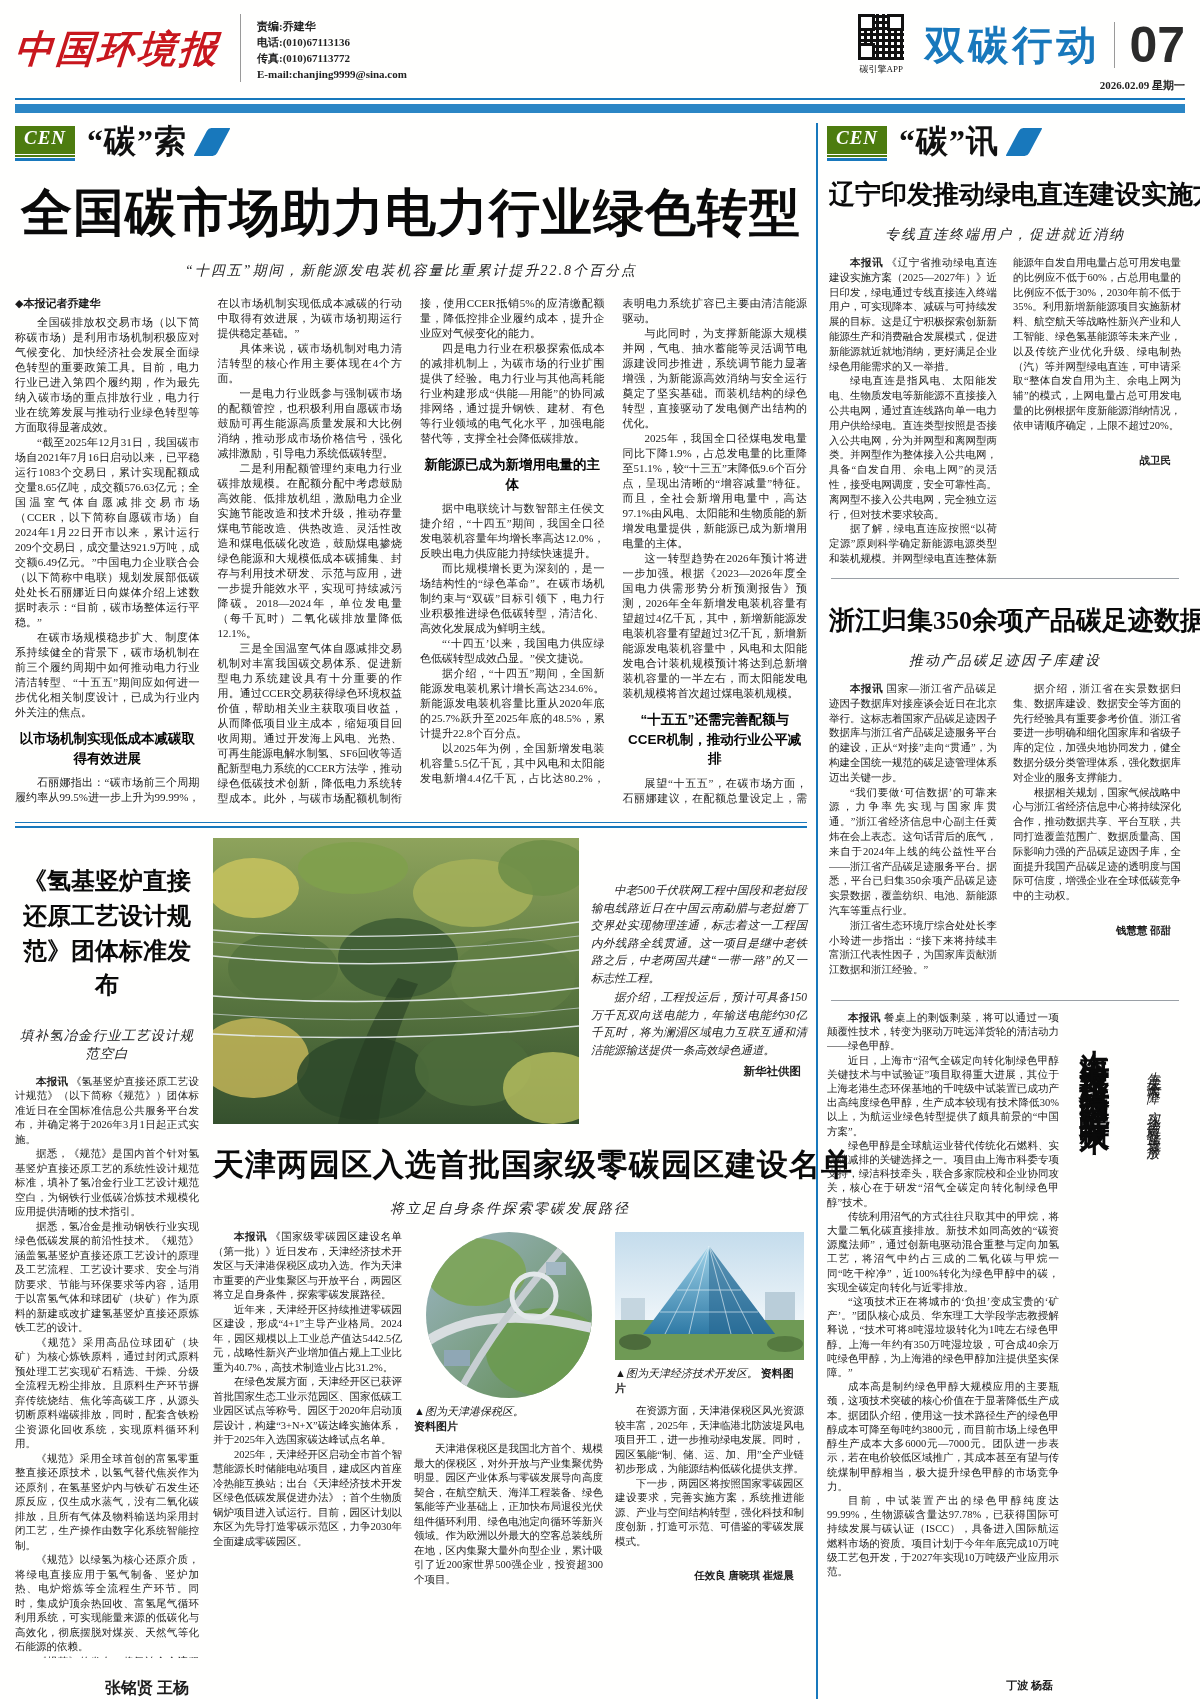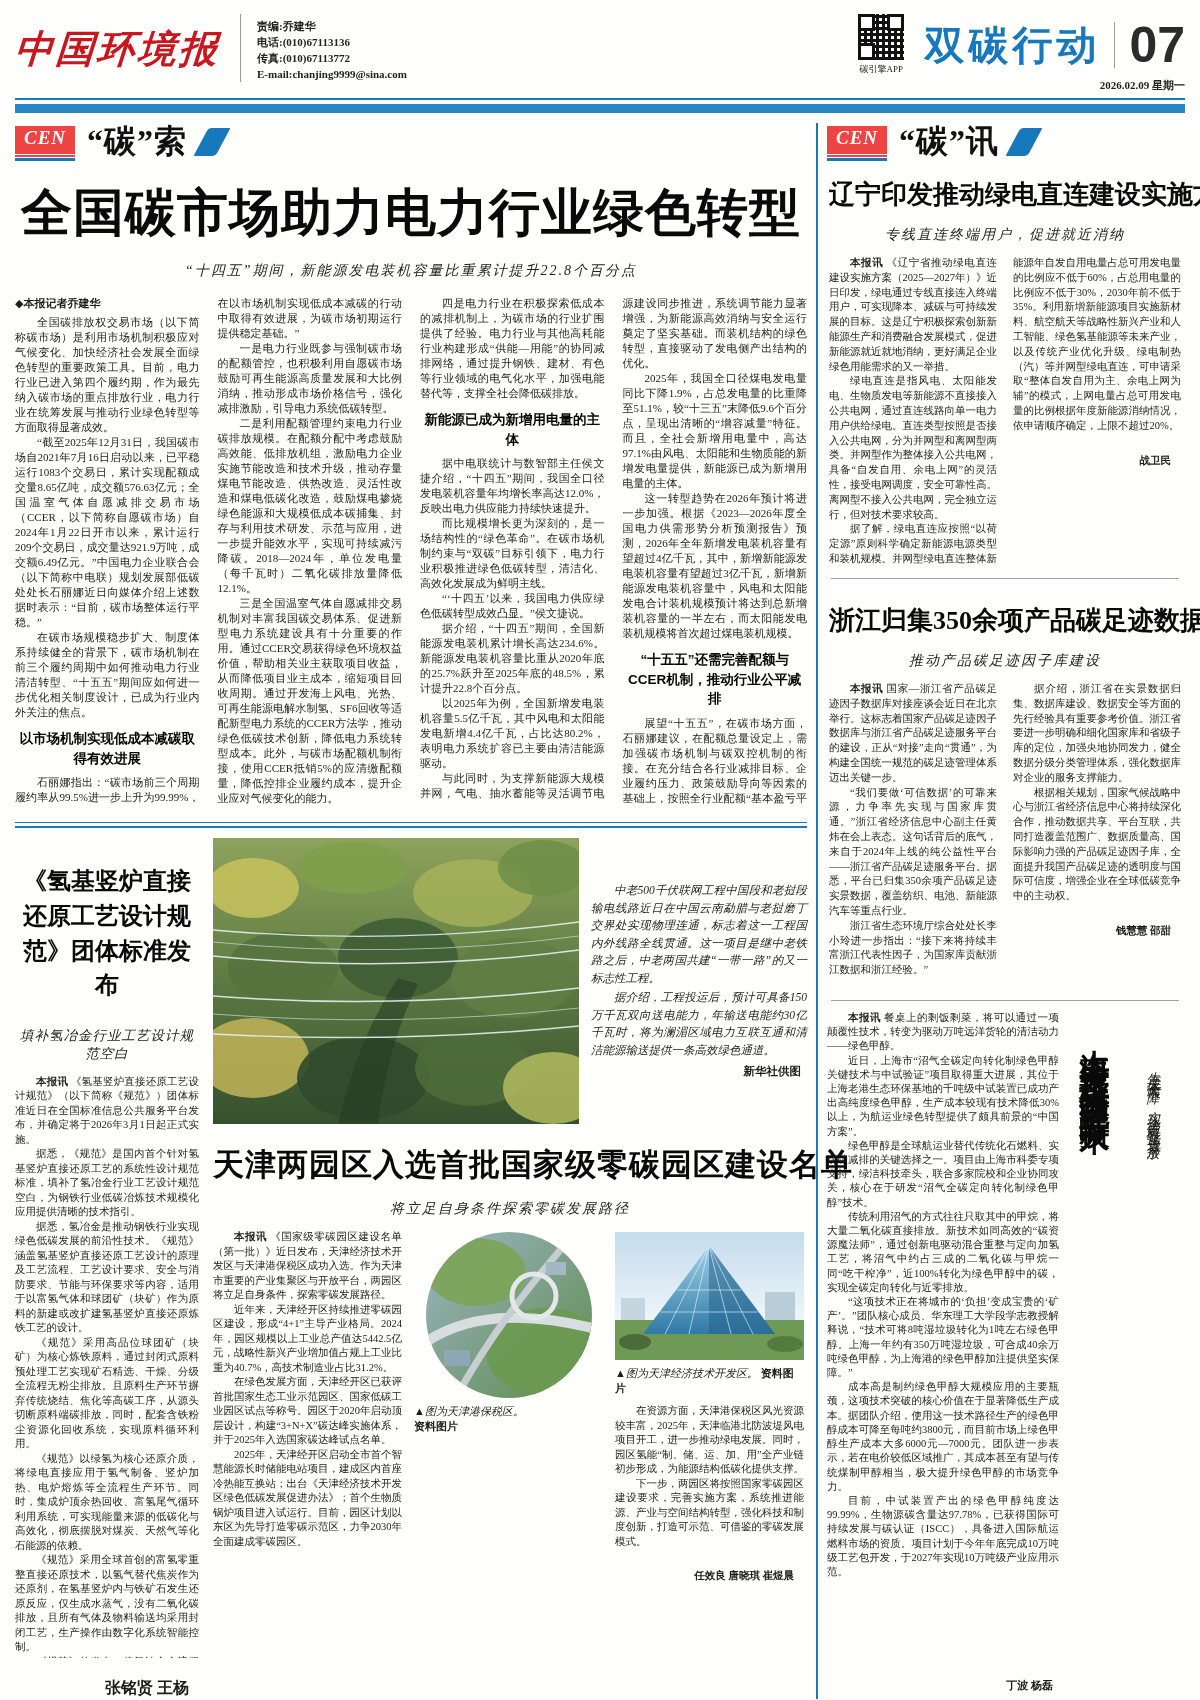--- a/index.html
+++ b/index.html
@@ -26,21 +26,21 @@
   .date-line{font-size:11px;font-weight:bold;color:#222;margin-top:2px;}
   .rule-thin{height:2px;background:#1878bc;margin-top:6px;}
   .rule-thick{height:9px;background:#2b86c5;margin-top:4px;}
   
   .content{display:flex;margin-top:6px;height:1580px;}
   .left-region{width:792px;display:flex;flex-direction:column;}
   .v-divider{width:2px;background:#1878bc;margin:4px 9px 0 9px;}
   .right-region{width:356px;display:flex;flex-direction:column;}
   
   .tag-row{display:flex;align-items:center;height:38px;margin:4px 0 2px;}
-  .cen-box{background:#ef4444;color:#fff;font-style:italic;font-weight:900;font-size:19px;
+  .cen-box{background:#4d7c0f;color:#fff;font-style:italic;font-weight:900;font-size:19px;
            padding:1px 9px 5px;border-bottom:4px double #fff;box-shadow:0 3px 0 #1878bc;letter-spacing:1px;}
   .tag-label{font-size:32px;font-weight:900;margin-left:12px;letter-spacing:1px;color:#111;}
   .tag-slash{display:inline-block;width:22px;height:28px;background:#1878bc;transform:skewX(-28deg);margin-left:14px;border-radius:3px 1px 3px 1px;}
   
   .lead-headline{font-family:"Liberation Sans","DejaVu Sans",sans-serif;font-weight:900;font-size:51px;
                  text-align:center;margin:16px 0 8px;letter-spacing:1px;color:#0a0a0a;white-space:nowrap;}
   .deck{text-align:center;font-style:italic;color:#222;}
   .lead-deck{font-size:14px;margin-bottom:16px;letter-spacing:2px;}
   .lead-body{height:514px;column-count:4;column-gap:18px;column-fill:auto;overflow:hidden;
              font-size:11px;line-height:15px;}
@@ -136,20 +136,21 @@
       <article>
         <h1 class="lead-headline">全国碳市场助力电力行业绿色转型</h1>
         <p class="deck lead-deck">“十四五”期间，新能源发电装机容量比重累计提升22.8个百分点</p>
         <div class="lead-body lead-b">
             <p class="para reporter">◆本报记者乔建华</p>
             <p class="para">全国碳排放权交易市场（以下简称碳市场）是利用市场机制积极应对气候变化、加快经济社会发展全面绿色转型的重要政策工具。目前，电力行业已进入第四个履约期，作为最先纳入碳市场的重点排放行业，电力行业在统筹发展与推动行业绿色转型等方面取得显著成效。</p>
             <p class="para">“截至2025年12月31日，我国碳市场自2021年7月16日启动以来，已平稳运行1083个交易日，累计实现配额成交量8.65亿吨，成交额576.63亿元；全国温室气体自愿减排交易市场（CCER，以下简称自愿碳市场）自2024年1月22日开市以来，累计运行209个交易日，成交量达921.9万吨，成交额6.49亿元。”中国电力企业联合会（以下简称中电联）规划发展部低碳处处长石丽娜近日向媒体介绍上述数据时表示：“目前，碳市场整体运行平稳。”</p>
             <p class="para">在碳市场规模稳步扩大、制度体系持续健全的背景下，碳市场机制在前三个履约周期中如何推动电力行业清洁转型、“十五五”期间应如何进一步优化相关制度设计，已成为行业内外关注的焦点。</p>
             <h3 class="col-subhead">以市场机制实现低成本减碳取得有效进展</h3>
             <p class="para">石丽娜指出：“碳市场前三个周期履约率从99.5%进一步上升为99.99%，在以市场机制实现低成本减碳的行动中取得有效进展，为碳市场初期运行提供稳定基础。”</p>
+            <p class="para">具体来说，碳市场机制对电力清洁转型的核心作用主要体现在4个方面。</p>
             <p class="para">一是电力行业既参与强制碳市场的配额管控，也积极利用自愿碳市场鼓励可再生能源高质量发展和大比例消纳，推动形成市场价格信号，强化减排激励，引导电力系统低碳转型。</p>
             <p class="para">二是利用配额管理约束电力行业碳排放规模。在配额分配中考虑鼓励高效能、低排放机组，激励电力企业实施节能改造和技术升级，推动存量煤电节能改造、供热改造、灵活性改造和煤电低碳化改造，鼓励煤电掺烧绿色能源和大规模低成本碳捕集、封存与利用技术研发、示范与应用，进一步提升能效水平，实现可持续减污降碳。2018—2024年，单位发电量（每千瓦时）二氧化碳排放量降低12.1%。</p>
             <p class="para">三是全国温室气体自愿减排交易机制对丰富我国碳交易体系、促进新型电力系统建设具有十分重要的作用。通过CCER交易获得绿色环境权益价值，帮助相关业主获取项目收益，从而降低项目业主成本，缩短项目回收周期。通过开发海上风电、光热、可再生能源电解水制氢、SF6回收等适配新型电力系统的CCER方法学，推动绿色低碳技术创新，降低电力系统转型成本。此外，与碳市场配额机制衔接，使用CCER抵销5%的应清缴配额量，降低控排企业履约成本，提升企业应对气候变化的能力。</p>
             <p class="para">四是电力行业在积极探索低成本的减排机制上，为碳市场的行业扩围提供了经验。电力行业与其他高耗能行业构建形成“供能—用能”的协同减排网络，通过提升钢铁、建材、有色等行业领域的电气化水平，加强电能替代等，支撑全社会降低碳排放。</p>
             <h3 class="col-subhead">新能源已成为新增用电量的主体</h3>
             <p class="para">据中电联统计与数智部主任侯文捷介绍，“十四五”期间，我国全口径发电装机容量年均增长率高达12.0%，反映出电力供应能力持续快速提升。</p>
             <p class="para">而比规模增长更为深刻的，是一场结构性的“绿色革命”。在碳市场机制约束与“双碳”目标引领下，电力行业积极推进绿色低碳转型，清洁化、高效化发展成为鲜明主线。</p>
             <p class="para">“‘十四五’以来，我国电力供应绿色低碳转型成效凸显。”侯文捷说。</p>
             <p class="para">据介绍，“十四五”期间，全国新能源发电装机累计增长高达234.6%。新能源发电装机容量比重从2020年底的25.7%跃升至2025年底的48.5%，累计提升22.8个百分点。</p>
             <p class="para">以2025年为例，全国新增发电装机容量5.5亿千瓦，其中风电和太阳能发电新增4.4亿千瓦，占比达80.2%，表明电力系统扩容已主要由清洁能源驱动。</p>
@@ -166,22 +167,22 @@
       <div class="bottom-row">
 
         <aside class="hydro">
           <h2 class="hydro-headline">《氢基竖炉直接还原工艺设计规范》团体标准发布</h2>
           <p class="deck hydro-deck">填补氢冶金行业工艺设计规范空白</p>
           <div class="hydro-body lead-b">
               <p class="para"><b>本报讯</b> 《氢基竖炉直接还原工艺设计规范》（以下简称《规范》）团体标准近日在全国标准信息公共服务平台发布，并确定将于2026年3月1日起正式实施。</p>
               <p class="para">据悉，《规范》是国内首个针对氢基竖炉直接还原工艺的系统性设计规范标准，填补了氢冶金行业工艺设计规范空白，为钢铁行业低碳冶炼技术规模化应用提供清晰的技术指引。</p>
               <p class="para">据悉，氢冶金是推动钢铁行业实现绿色低碳发展的前沿性技术。《规范》涵盖氢基竖炉直接还原工艺设计的原理及工艺流程、工艺设计要求、安全与消防要求、节能与环保要求等内容，适用于以富氢气体和球团矿（块矿）作为原料的新建或改扩建氢基竖炉直接还原炼铁工艺的设计。</p>
               <p class="para">《规范》采用高品位球团矿（块矿）为核心炼铁原料，通过封闭式原料预处理工艺实现矿石精选、干燥、分级全流程无粉尘排放。且原料生产环节摒弃传统烧结、焦化等高碳工序，从源头切断原料端碳排放，同时，配套含铁粉尘资源化回收系统，实现原料循环利用。</p>
+              <p class="para">《规范》采用全球首创的富氢零重整直接还原技术，以氢气替代焦炭作为还原剂，在氢基竖炉内与铁矿石发生还原反应，仅生成水蒸气，没有二氧化碳排放，且所有气体及物料输送均采用封闭工艺，生产操作由数字化系统智能控制。</p>
               <p class="para">《规范》以绿氢为核心还原介质，将绿电直接应用于氢气制备、竖炉加热、电炉熔炼等全流程生产环节。同时，集成炉顶余热回收、富氢尾气循环利用系统，可实现能量来源的低碳化与高效化，彻底摆脱对煤炭、天然气等化石能源的依赖。</p>
-              <p class="para">《规范》采用全球首创的富氢零重整直接还原技术，以氢气替代焦炭作为还原剂，在氢基竖炉内与铁矿石发生还原反应，仅生成水蒸气，没有二氧化碳排放，且所有气体及物料输送均采用封闭工艺，生产操作由数字化系统智能控制。</p>
               <p class="para">《规范》的发布，将氢冶金全流程近零碳生产的实践经验转化为行业技术规范，为国内氢基竖炉工艺的标准化设计、建设和运营提供了统一遵循，助力钢铁行业加速向绿色低碳、高质量发展转型。</p>
             </div>
           <p class="byline">张铭贤 王杨</p>
         </aside>
 
         <div class="middle-col">
           <div class="photo-row">
             <div class="photo-main">
               <svg width="366" height="286" viewBox="0 0 366 286">
                 <defs>
@@ -254,20 +255,23 @@
                     <ellipse cx="120" cy="120" rx="60" ry="44" fill="#6b9a50" opacity="0.9"></ellipse>
                     <path d="M0 110 Q60 70 166 96" stroke="#d8dde0" stroke-width="10" fill="none"></path>
                     <path d="M30 166 Q70 90 150 0" stroke="#c7ced2" stroke-width="7" fill="none"></path>
                     <circle cx="108" cy="64" r="22" fill="none" stroke="#e3e8ea" stroke-width="5"></circle>
                     <rect x="18" y="118" width="26" height="16" fill="#8fa7b5"></rect>
                     <rect x="120" y="30" width="20" height="13" fill="#a3b8c4"></rect>
                   </g>
                 </svg>
               </div>
               <p class="pic-cap"><span>▲图为天津港保税区。</span><br><b>资料图片</b></p>
+              <div>
+                  <p class="para">天津港保税区是我国北方首个、规模最大的保税区，对外开放与产业集聚优势明显。园区产业体系与零碳发展导向高度契合，在航空航天、海洋工程装备、绿色氢能等产业基础上，正加快布局退役光伏组件循环利用、绿色电池定向循环等新兴领域。作为欧洲以外最大的空客总装线所在地，区内集聚大量外向型企业，累计吸引了近200家世界500强企业，投资超300个项目。</p>
+                </div>
             </div>
             <div class="tj-col lead-b">
               <div class="pyr-photo">
                 <svg width="189" height="128" viewBox="0 0 189 128">
                   <defs>
                     <linearGradient id="sky" x1="0" y1="0" x2="0" y2="1">
                       <stop offset="0" stop-color="#c4dcec"></stop>
                         <stop offset="1" stop-color="#eef5f9"></stop>
                     </linearGradient>
                     <linearGradient id="glass" x1="0" y1="0" x2="0" y2="1">

